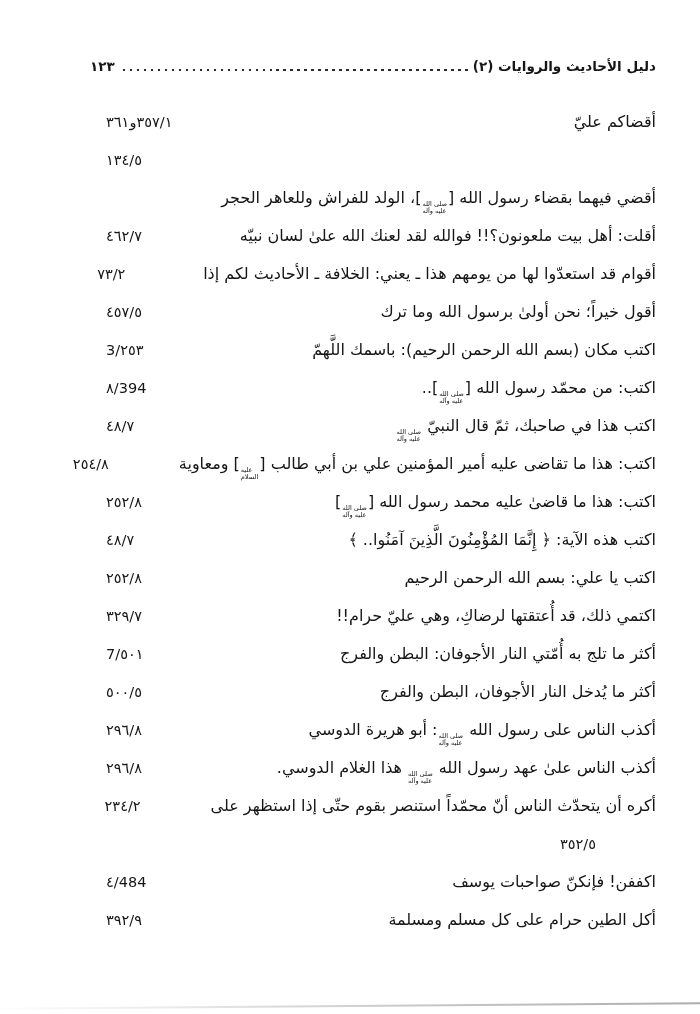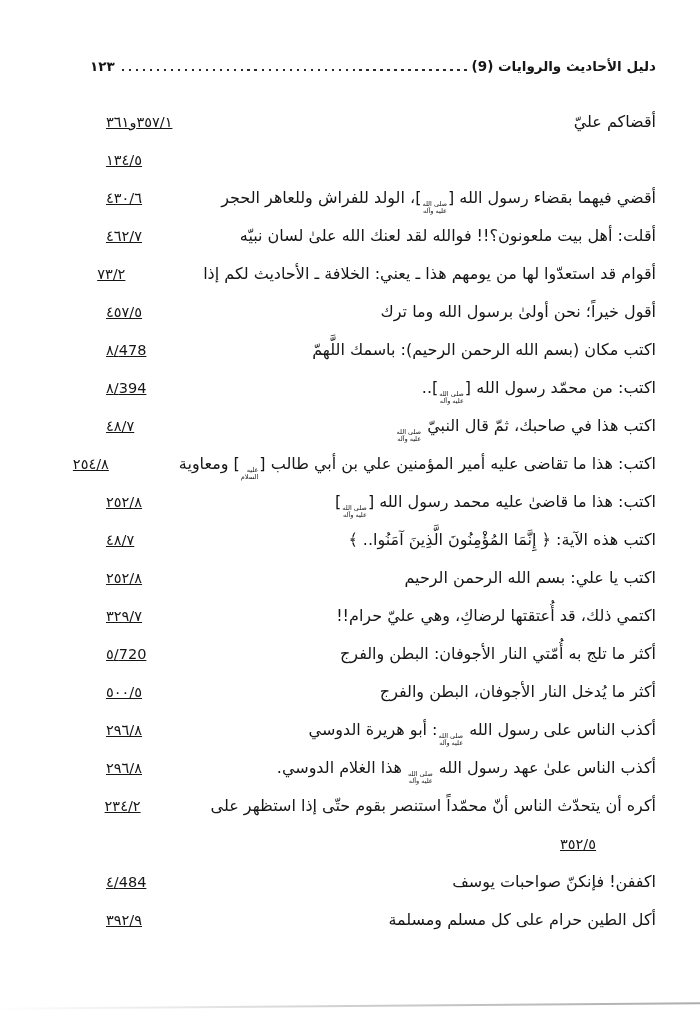--- a/index.html
+++ b/index.html
@@ -45,27 +45,26 @@
     font-size:16px;
     white-space:nowrap;
   }
   .eref{
     flex:0 0 auto;
     min-width:96px;
     direction:rtl;
     text-align:left;
     font-size:14.5px;
     letter-spacing:.5px;
-    text-decoration:underline;
   }
   
   .honorific{
     display:inline-flex;
     flex-direction:column;
-    align-items:flex-start;
+    align-items:flex-end;
     justify-content:center;
     vertical-align:-3px;
     font-size:6.5px;
     line-height:1.15;
     font-weight:normal;
     margin:0 1px;
   }
   .honorific span{display:block;white-space:nowrap;}
   
   .scan-shadow{
@@ -76,56 +75,55 @@
     transform:rotate(-0.45deg);
     opacity:.75;
   }
 </style>
 </head>
 <body>
 
 <div class="page">
 
   <header class="running-head">
-    <span class="rh-title">دليل الأحاديث والروايات (9)</span>
+    <span class="rh-title">دليل الأحاديث والروايات (٢)</span>
     <span class="rh-leader"></span>
     <span class="rh-pagenum">١٢٣</span>
   </header>
 
   <main class="entries" id="entries">
       <div class="row">
     <div class="etext">أقضاكم عليّ</div>
     <div class="eref">٣٥٧/١و٣٦١</div>
   </div>
       <div class="row">
     <div class="etext"></div>
     <div class="eref">١٣٤/٥</div>
   </div>
       <div class="row">
     <div class="etext">أقضي فيهما بقضاء رسول الله [<span class="honorific">
             <span>صلى الله</span>
             <span>عليه وآله</span>
           </span>]، الولد للفراش وللعاهر الحجر</div>
-    <div class="eref">٤٣٠/٦</div>
   </div>
       <div class="row">
     <div class="etext">أقلت: أهل بيت ملعونون؟!! فوالله لقد لعنك الله علىٰ لسان نبيّه</div>
     <div class="eref">٤٦٢/٧</div>
   </div>
       <div class="row">
     <div class="etext">أقوام قد استعدّوا لها من يومهم هذا ـ يعني: الخلافة ـ الأحاديث لكم إذا</div>
     <div class="eref">٧٣/٢</div>
   </div>
       <div class="row">
     <div class="etext">أقول خيراً؛ نحن أولىٰ برسول الله وما ترك</div>
     <div class="eref">٤٥٧/٥</div>
   </div>
       <div class="row">
     <div class="etext">اكتب مكان (بسم الله الرحمن الرحيم): باسمك اللَّهمّ</div>
-    <div class="eref">478/٨</div>
+    <div class="eref">٢٥٣/3</div>
   </div>
       <div class="row">
     <div class="etext">اكتب: من محمّد رسول الله [<span class="honorific">
             <span>صلى الله</span>
             <span>عليه وآله</span>
           </span>]..</div>
     <div class="eref">394/٨</div>
   </div>
       <div class="row">
     <div class="etext">اكتب هذا في صاحبك، ثمّ قال النبيّ <span class="honorific">
@@ -155,21 +153,21 @@
       <div class="row">
     <div class="etext">اكتب يا علي: بسم الله الرحمن الرحيم</div>
     <div class="eref">٢٥٢/٨</div>
   </div>
       <div class="row">
     <div class="etext">اكتمي ذلك، قد أُعتقتها لرضاكِ، وهي عليّ حرام!!</div>
     <div class="eref">٣٢٩/٧</div>
   </div>
       <div class="row">
     <div class="etext">أكثر ما تلج به أُمّتي النار الأجوفان: البطن والفرج</div>
-    <div class="eref">720/٥</div>
+    <div class="eref">٥٠١/7</div>
   </div>
       <div class="row">
     <div class="etext">أكثر ما يُدخل النار الأجوفان، البطن والفرج</div>
     <div class="eref">٥٠٠/٥</div>
   </div>
       <div class="row">
     <div class="etext">أكذب الناس على رسول الله <span class="honorific">
             <span>صلى الله</span>
             <span>عليه وآله</span>
           </span>: أبو هريرة الدوسي</div>

